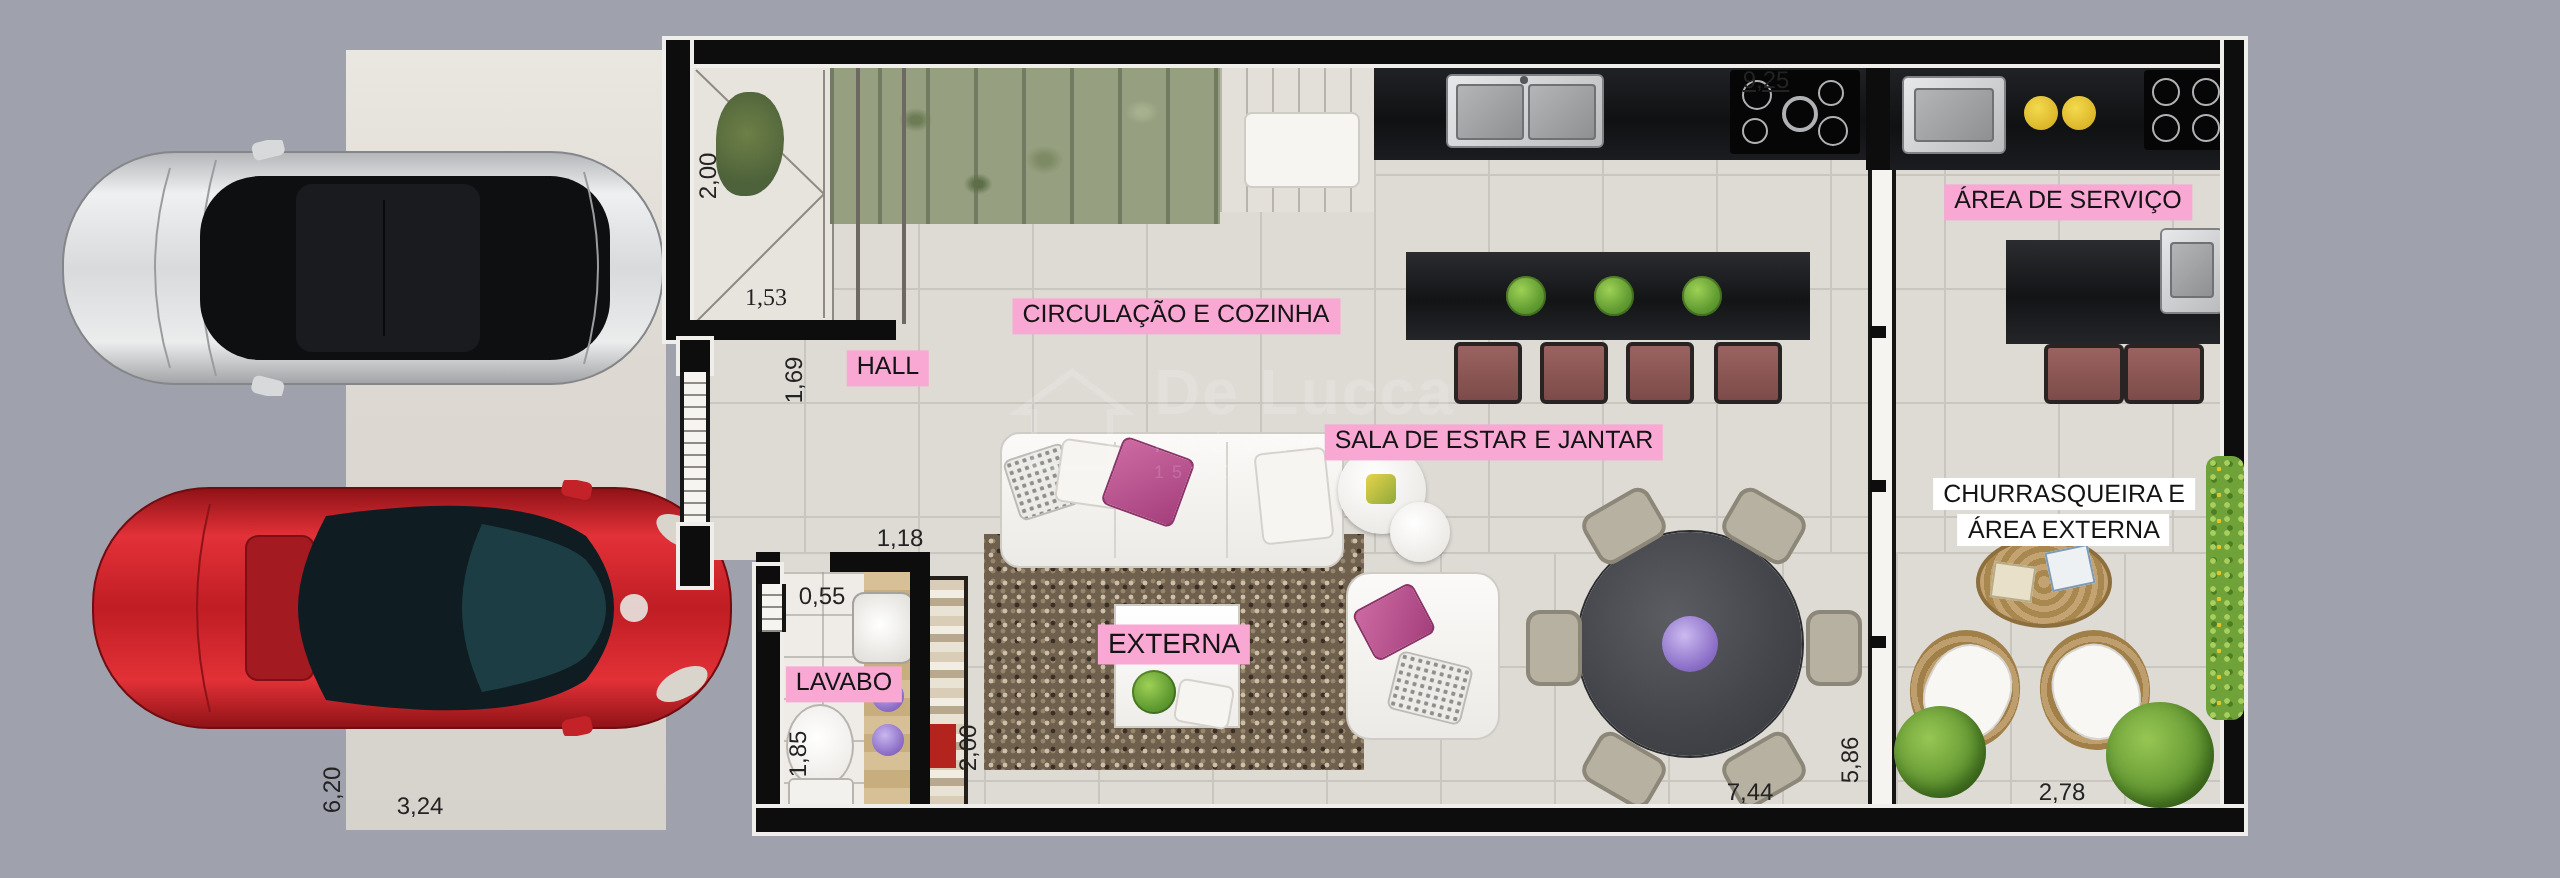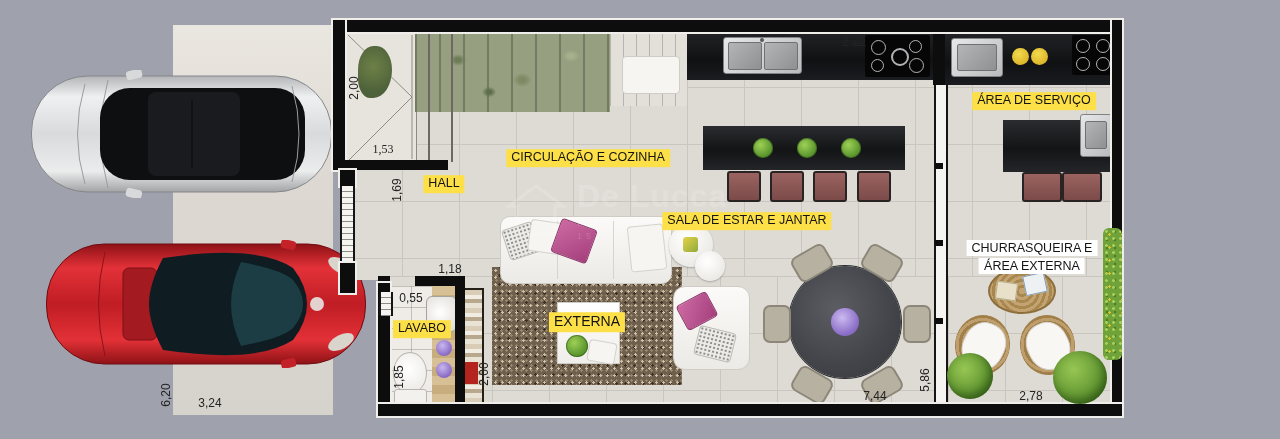--- a/index.html
+++ b/index.html
@@ -80,21 +80,21 @@
       radial-gradient(#4c7d22 1.2px,transparent 1.6px),
       radial-gradient(#e6c327 1px,transparent 1.3px);
     background-size:7px 7px,8px 8px,13px 13px;border-radius:6px;}
   .bush{border-radius:50%;
     background:radial-gradient(circle at 38% 35%,#97c653,#5f9430 62%,#44771f);
     box-shadow:inset -3px -4px 8px rgba(20,50,5,.5);}
   .rattan{background:repeating-radial-gradient(circle,#c3a371 0 3px,#a98850 3px 6px);border:2px solid #8d6f3e;}
   .extchair-base{border-radius:50%;background:repeating-radial-gradient(circle,#bd9e6c 0 3px,#a08048 3px 6px);}
   .extchair-cushion{background:#f8f7f4;border:1px solid #d8d5cf;border-radius:45%;}
   
-  .room-label{transform:translate(-50%,-50%);background:#fde047;color:#141414;
+  .room-label{transform:translate(-50%,-50%);background:#f9a8d4;color:#141414;
     font-size:12.5px;line-height:1.25;padding:1px 5px;white-space:nowrap;z-index:9;}
   .dim{transform:translate(-50%,-50%);color:#232323;font-size:12px;white-space:nowrap;z-index:9;}
   .dim.v{transform:translate(-50%,-50%) rotate(-90deg);}
   
   .wm{left:505px;top:178px;width:300px;color:#ffffff;opacity:.15;z-index:8;
       display:flex;align-items:center;gap:10px;}
   .wm-name{font-size:32px;font-weight:bold;letter-spacing:1px;}
   .wm-sub{font-size:12px;letter-spacing:7px;}
   .wm-code{font-size:9px;letter-spacing:4px;margin-top:2px;}
 </style>
@@ -298,28 +298,28 @@
       <div class="abs extchair-cushion" style="left:7px;top:7px;width:40px;height:46px;transform:rotate(-18deg);"></div>
     </div>
     <div class="abs bush" style="left:614px;top:335px;width:46px;height:46px;"></div>
     <div class="abs bush" style="left:720px;top:333px;width:54px;height:53px;"></div>
 
     <span class="abs room-label" style="left:111px;top:166px;">HALL</span>
     <span class="abs room-label" style="left:255px;top:140px;">CIRCULAÇÃO E COZINHA</span>
     <span class="abs room-label" style="left:414px;top:203px;">SALA DE ESTAR E JANTAR</span>
     <span class="abs room-label" style="left:254px;top:304px;font-size:14px;">EXTERNA</span>
     <span class="abs room-label" style="left:701px;top:83px;">ÁREA DE SERVIÇO</span>
-    <span class="abs room-label" style="left:89px;top:311px;">LAVABO</span>
+    <span class="abs room-label" style="left:89px;top:324px;">LAVABO</span>
     <div class="abs" style="left:699px;top:238px;transform:translate(-50%,-50%);text-align:center;z-index:9;">
       <span style="display:inline-block;background:#fff;color:#141414;font-size:12.5px;padding:1px 5px;white-space:nowrap;">CHURRASQUEIRA E</span><br>
       <span style="display:inline-block;background:#fff;color:#141414;font-size:12.5px;padding:1px 5px;white-space:nowrap;">ÁREA EXTERNA</span>
     </div>
 
     <span class="abs dim v" style="left:21px;top:70px;">2,00</span>
-    <span class="abs dim" style="left:521px;top:22px;text-decoration:underline;">9,25</span>
+    <span class="abs dim" style="left:550px;top:22px;text-decoration:underline;">9,25</span>
     <span class="abs dim" style="left:50px;top:131px;font-family:Liberation Serif, serif;">1,53</span>
     <span class="abs dim v" style="left:64px;top:172px;">1,69</span>
     <span class="abs dim" style="left:117px;top:251px;">1,18</span>
     <span class="abs dim" style="left:78px;top:280px;">0,55</span>
     <span class="abs dim v" style="left:66px;top:359px;">1,85</span>
     <span class="abs dim v" style="left:151px;top:356px;">2,00</span>
     <span class="abs dim" style="left:542px;top:378px;">7,44</span>
     <span class="abs dim v" style="left:592px;top:362px;">5,86</span>
     <span class="abs dim" style="left:698px;top:378px;">2,78</span>
   </div>

